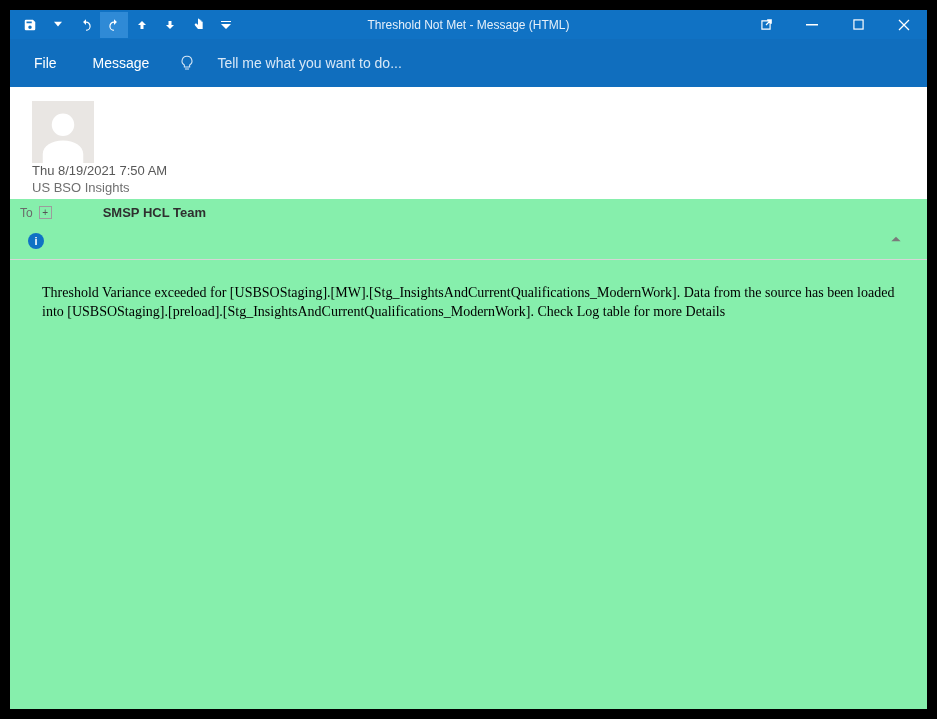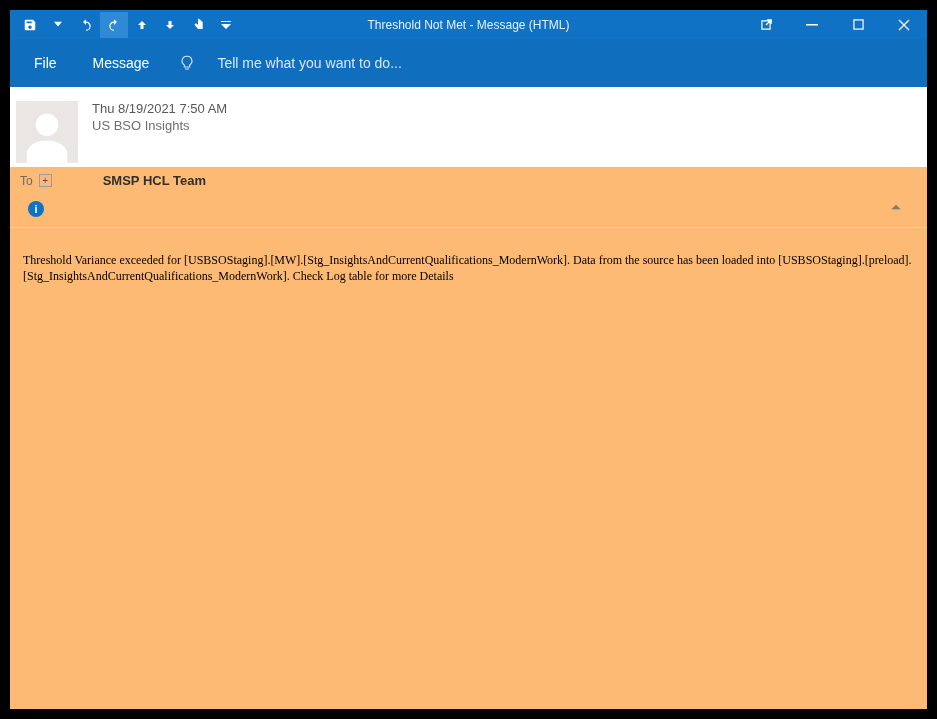--- a/index.html
+++ b/index.html
@@ -7,21 +7,21 @@
       font-family: "Segoe UI", Tahoma, sans-serif;
       background: #000;
       width: 937px;
       height: 719px;
       overflow: hidden;
       padding: 10px;
     }
     .window {
       width: 917px;
       height: 699px;
-      background: #fdba74;
+      background: #86efac;
       display: flex;
       flex-direction: column;
       box-shadow: 0 0 6px rgba(0,0,0,0.4);
     }
 
     
     .titlebar {
       height: 29px;
       background: #1072c4;
       display: flex;
@@ -74,23 +74,24 @@
       padding: 0 12px;
       color: #d8e8f7;
       height: 100%;
       gap: 16px;
     }
     .tell-me svg { margin-right: 6px; }
 
     
     .msg-header {
       background: #fff;
-      padding: 14px 18px 4px 6px;
+      padding: 14px 18px 4px 22px;
       display: flex;
       position: relative;
+      flex-direction: column;
     }
     .avatar {
       width: 62px; height: 62px;
       background: #e9e6e3;
       display: flex; align-items: flex-end; justify-content: center;
       margin-right: 14px;
       flex-shrink: 0;
     }
     .avatar svg { fill: #fff; }
     .header-fields { flex: 1; }
@@ -141,23 +142,23 @@
 
     .divider {
       border: 0;
       border-top: 1px solid #d6d6d6;
       margin: 0 0 0 0;
     }
 
     
     .msg-body {
       flex: 1;
-      padding: 24px 13px;
+      padding: 24px 32px;
       font-family: "Times New Roman", Times, serif;
-      font-size: 12px;
+      font-size: 14px;
       color: #000;
       line-height: 1.35;
       overflow: auto;
     }
   </style>
 </head>
 <body>
 
 <div class="window">
 

